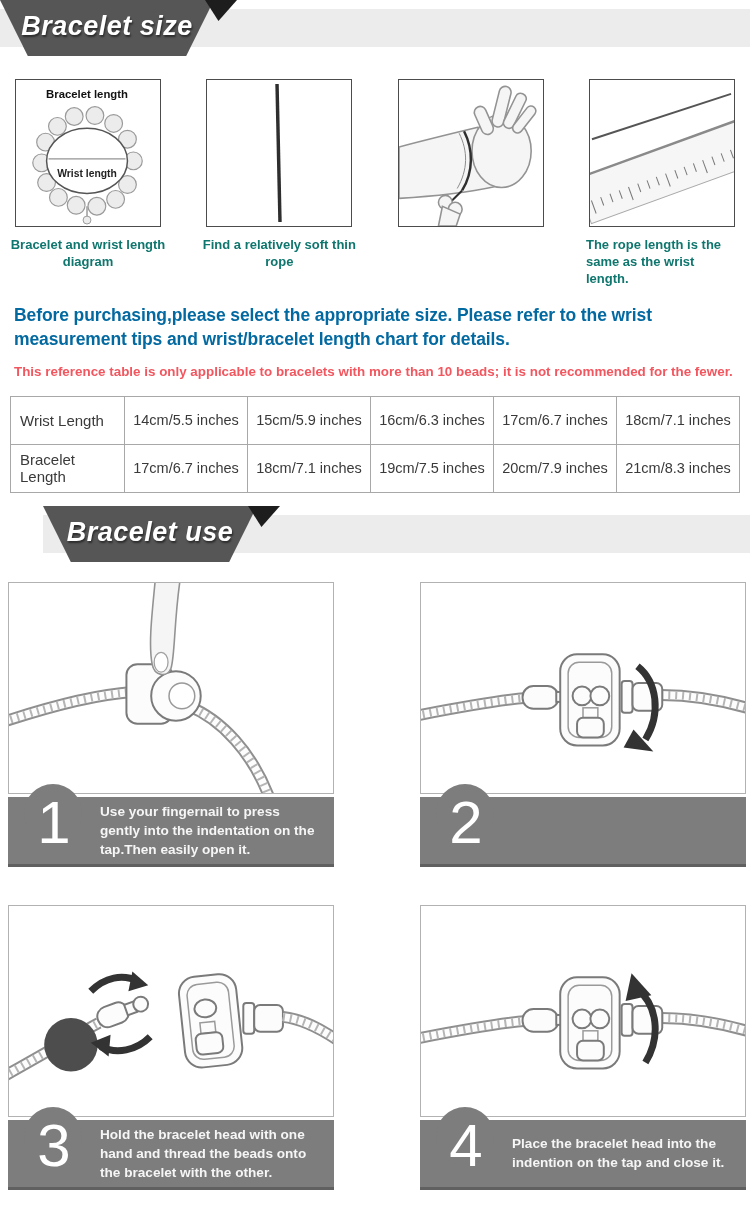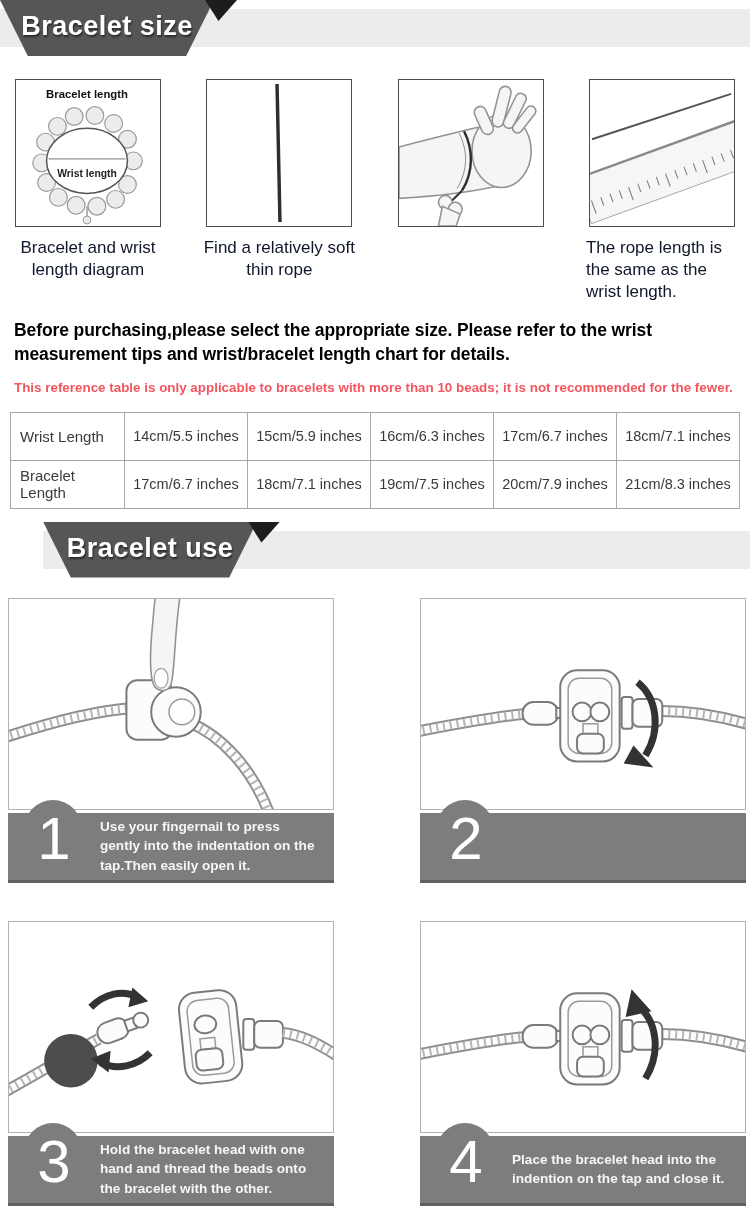--- a/index.html
+++ b/index.html
@@ -17,33 +17,34 @@
     clip-path:polygon(0 0, 100% 0, 87% 100%, 13% 100%);
   }
   .banner .fold {
     position:absolute; left:205px; top:0; width:32px; height:21px; background:#1d1d1d;
     clip-path:polygon(0 0, 100% 0, 42% 100%);
   }
   .banner .title {
     position:absolute; left:0; top:11px; width:214px; text-align:center;
     color:#fff; font-size:27px; font-weight:bold; letter-spacing:.5px;
     text-shadow:1px 2px 2px rgba(0,0,0,.5);
+    font-style:italic;
   }
 
   
   .steps { display:flex; justify-content:space-between; padding:0 4px; margin-top:21px; }
   .step { width:168px; display:flex; flex-direction:column; align-items:center; }
   .step .art { width:146px; height:148px; border:1.5px solid #4c4c4c; background:#fff; }
   .step .art svg { display:block; width:100%; height:100%; }
-  .step .cap { margin-top:10px; font-size:17px; font-weight:normal; color:#0f172a; line-height:1.3; }
+  .step .cap { margin-top:10px; font-size:13px; font-weight:bold; color:#0f766e; line-height:1.3; }
   .cap.center { text-align:center; width:160px; }
   .cap.left { text-align:left; width:152px; }
 
   
-  .lead { margin:15px 14px 0; font-size:17.5px; font-weight:bold; color:#000000; line-height:1.38; letter-spacing:-0.1px; }
+  .lead { margin:15px 14px 0; font-size:17.5px; font-weight:bold; color:#0369a1; line-height:1.38; letter-spacing:-0.1px; }
   .warn { margin:13px 14px 4px; font-size:13.4px; font-weight:bold; color:#f2565f; }
 
   
   table.size { border-collapse:collapse; margin:17px 10px 0; width:730px; table-layout:fixed; }
   table.size td {
     border:1px solid #a8a8a8; height:48px; font-size:14.5px; color:#3a3a3a;
     text-align:center; background:#fff;
   }
   table.size td.rowhead { width:114px; text-align:left; padding-left:9px; font-size:15px; }
 

